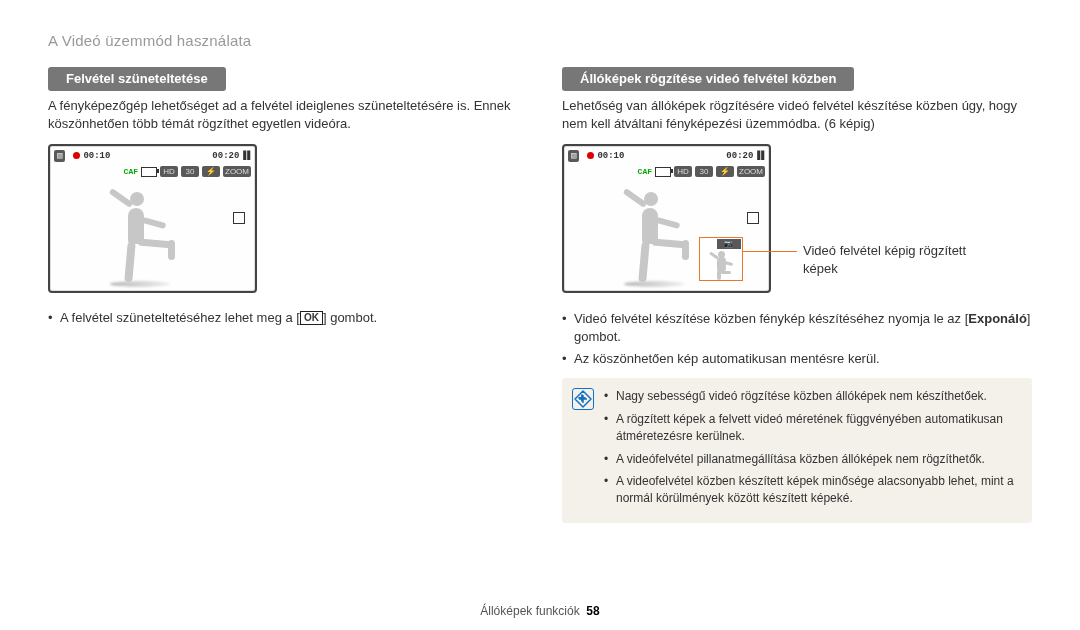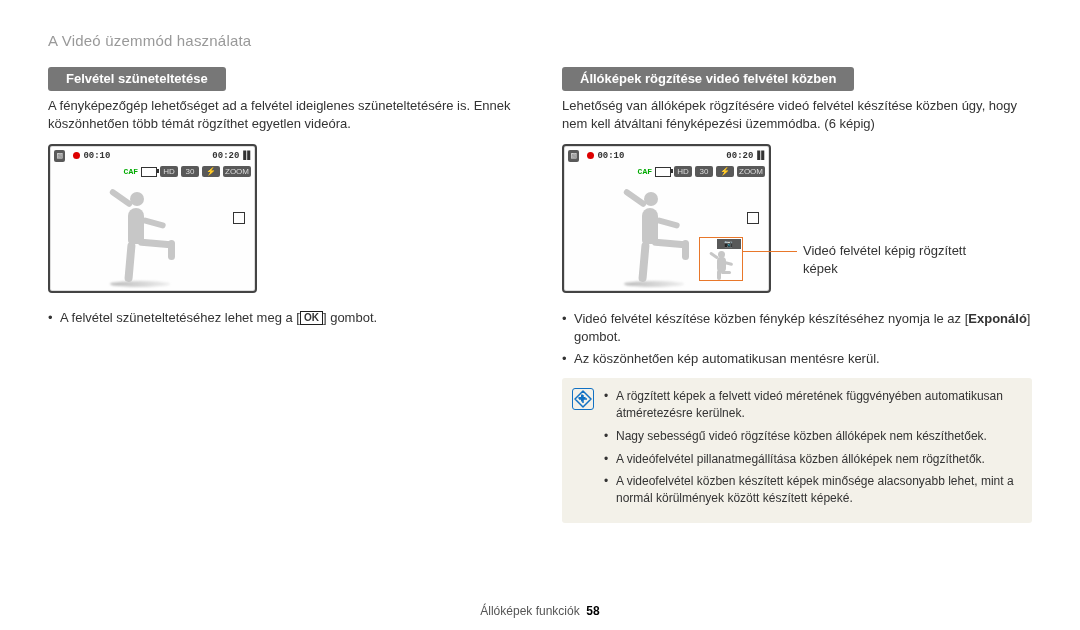--- a/index.html
+++ b/index.html
@@ -298,22 +298,22 @@
         <li>Az köszönhetően kép automatikusan mentésre kerül.</li>
       </ul>
 
       <div class="note-box">
         <div class="note-icon">
           <svg viewBox="0 0 20 20">
               <path d="M10 2 L14 6 L18 10 L14 14 L10 18 L6 14 L2 10 L6 6 Z M10 6 L10 14 M6 10 L14 10" stroke="#1171c3" stroke-width="1.5" fill="none" stroke-linejoin="round"></path>
             </svg>
         </div>
         <ul class="bullets" style="margin:0;">
+          <li>Nagy sebességű videó rögzítése közben állóképek nem készíthetőek.</li>
           <li>A rögzített képek a felvett videó méretének függvényében automatikusan átméretezésre kerülnek.</li>
-          <li>Nagy sebességű videó rögzítése közben állóképek nem készíthetőek.</li>
           <li>A videófelvétel pillanatmegállítása közben állóképek nem rögzíthetők.</li>
           <li>A videofelvétel közben készített képek minősége alacsonyabb lehet, mint a normál körülmények között készített képeké.</li>
         </ul>
       </div>
     </div>
 
   </div>
 
   <div class="footer">
     <span>Állóképek funkciók</span>&nbsp;&nbsp;<span class="pn">58</span>

